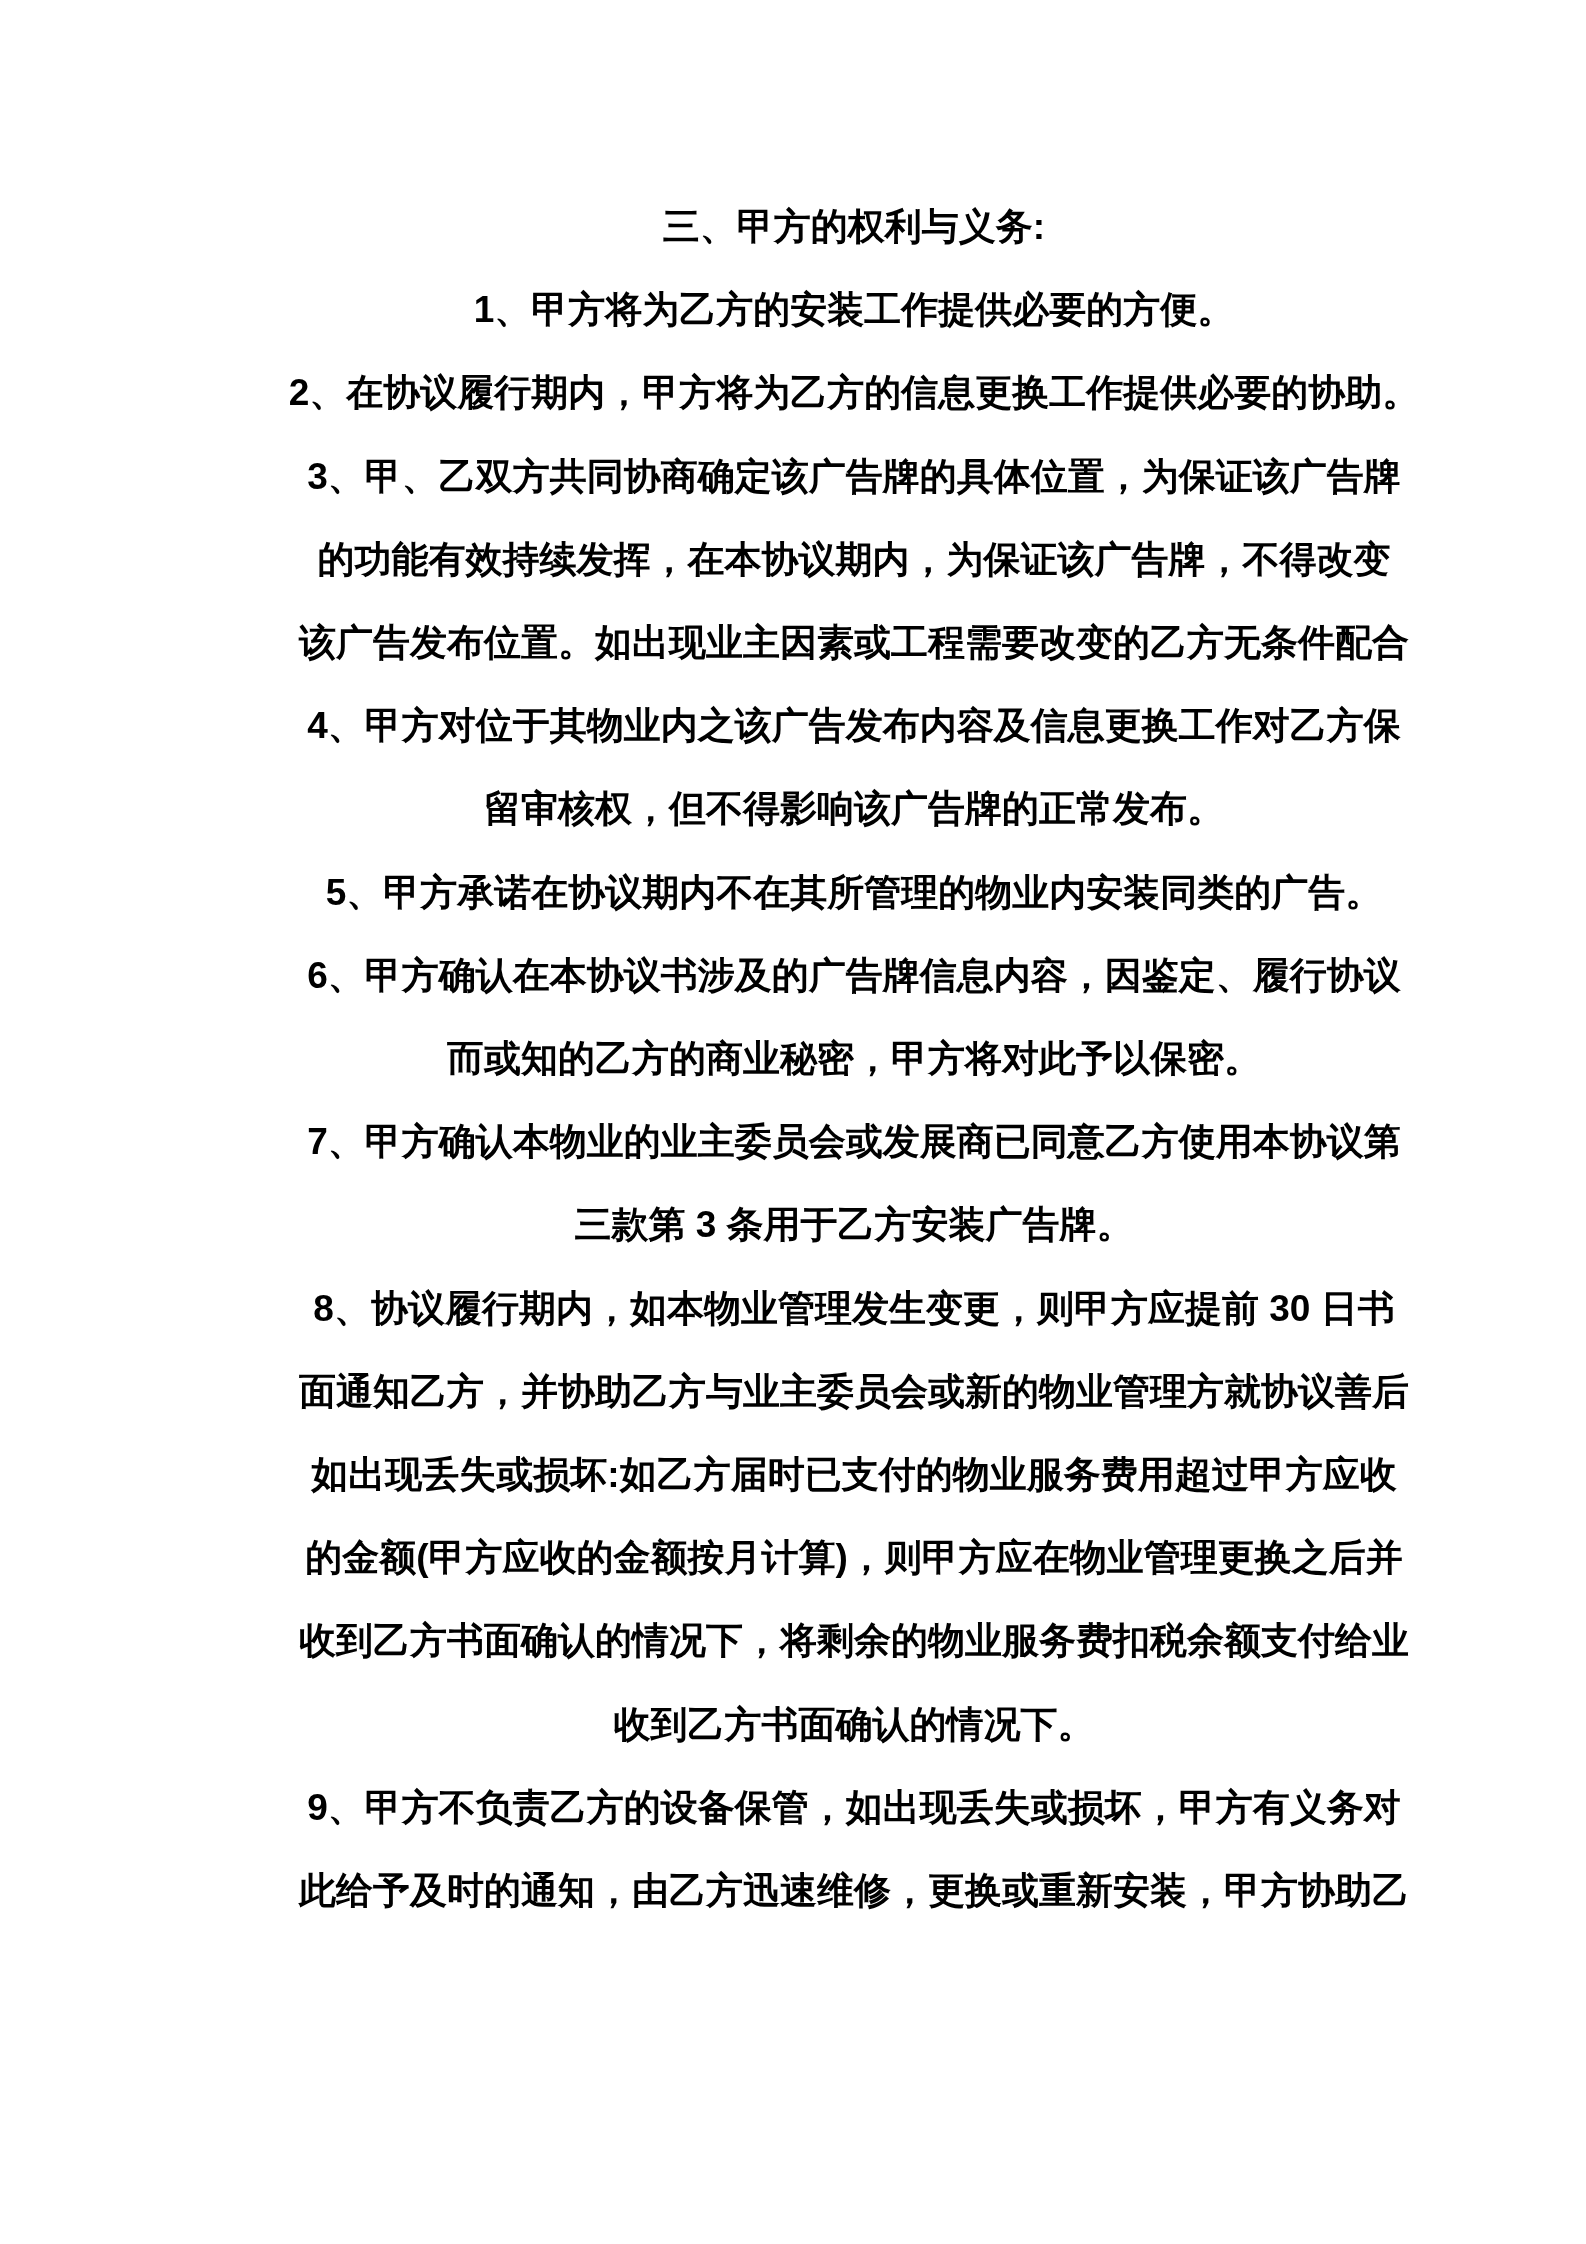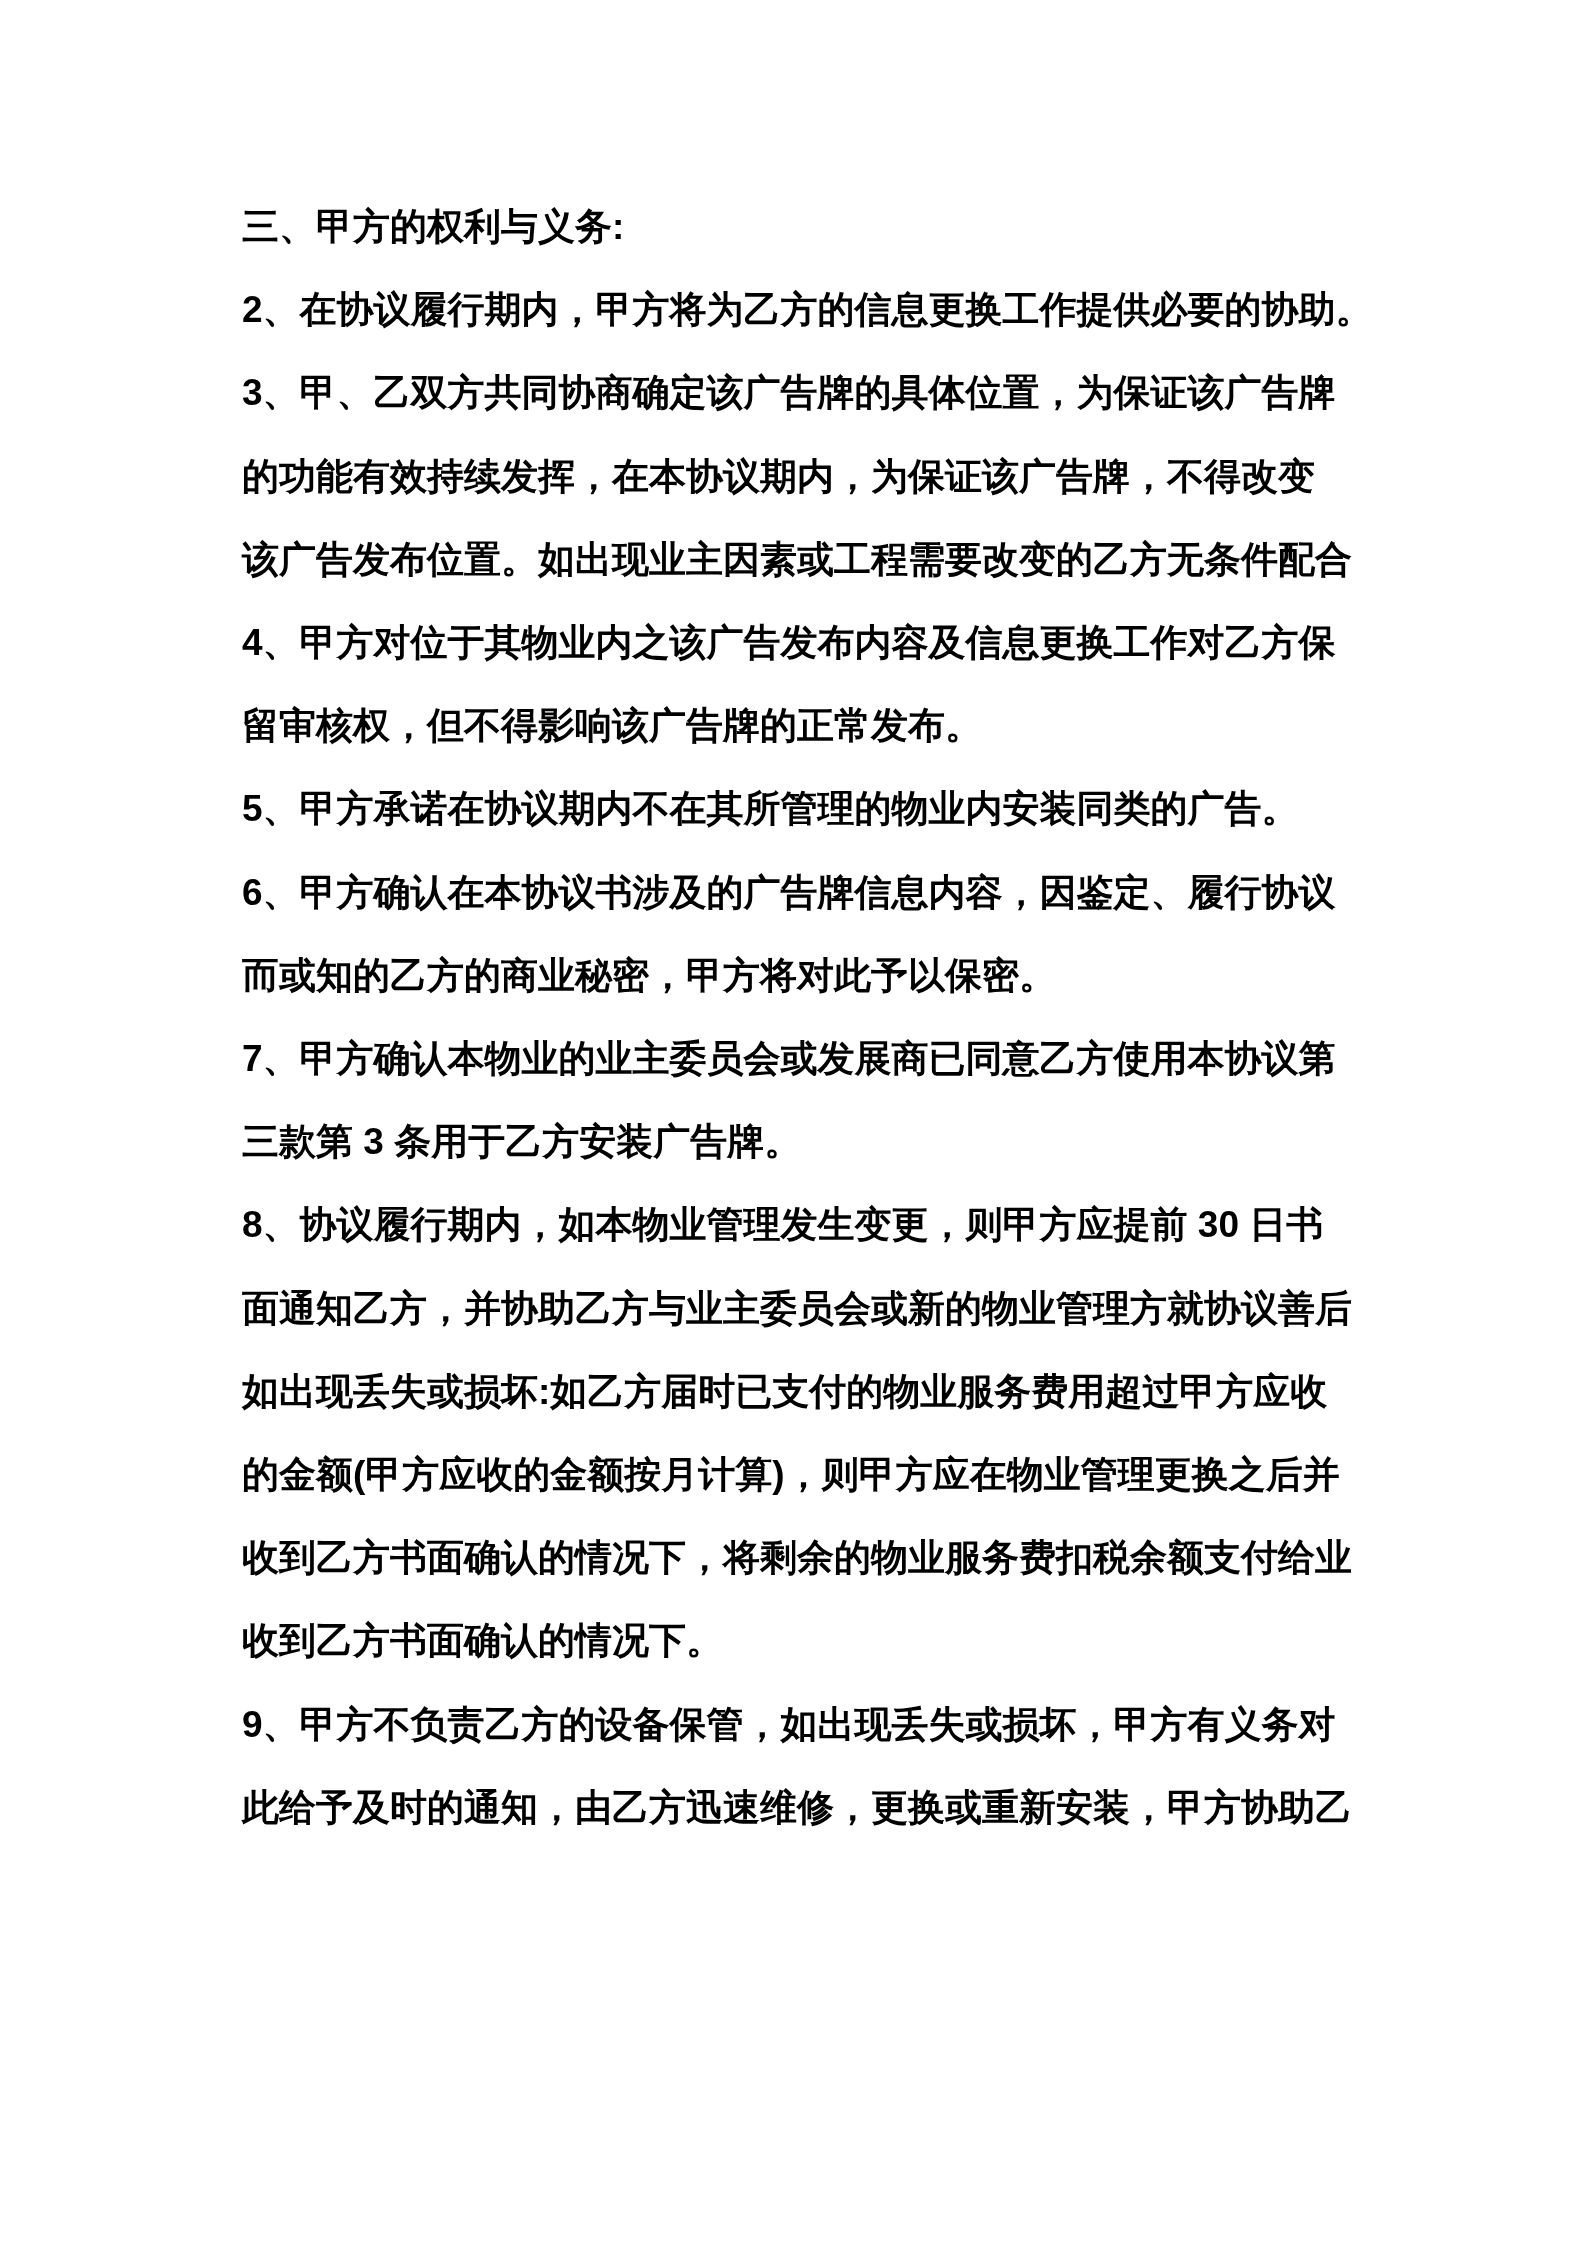--- a/index.html
+++ b/index.html
@@ -20,29 +20,30 @@
       left: 242px;
       right: 120px;
     }
     .line {
       font-family: "Liberation Sans", "DejaVu Sans", sans-serif;
       font-weight: bold;
       font-size: 37px;
       line-height: 83.2px;
       color: #000000;
       white-space: pre;
-      text-align: left;
+      text-align: center;
     }
   </style>
 </head>
 <body>
 
 <div class="page">
   <div class="text-block">
     <div class="line">三、甲方的权利与义务:</div>
+    <div class="line">1、甲方将为乙方的安装工作提供必要的方便。</div>
     <div class="line">2、在协议履行期内，甲方将为乙方的信息更换工作提供必要的协助。</div>
     <div class="line">3、甲、乙双方共同协商确定该广告牌的具体位置，为保证该广告牌</div>
     <div class="line">的功能有效持续发挥，在本协议期内，为保证该广告牌，不得改变</div>
     <div class="line">该广告发布位置。如出现业主因素或工程需要改变的乙方无条件配合</div>
     <div class="line">4、甲方对位于其物业内之该广告发布内容及信息更换工作对乙方保</div>
     <div class="line">留审核权，但不得影响该广告牌的正常发布。</div>
     <div class="line">5、甲方承诺在协议期内不在其所管理的物业内安装同类的广告。</div>
     <div class="line">6、甲方确认在本协议书涉及的广告牌信息内容，因鉴定、履行协议</div>
     <div class="line">而或知的乙方的商业秘密，甲方将对此予以保密。</div>
     <div class="line">7、甲方确认本物业的业主委员会或发展商已同意乙方使用本协议第</div>

